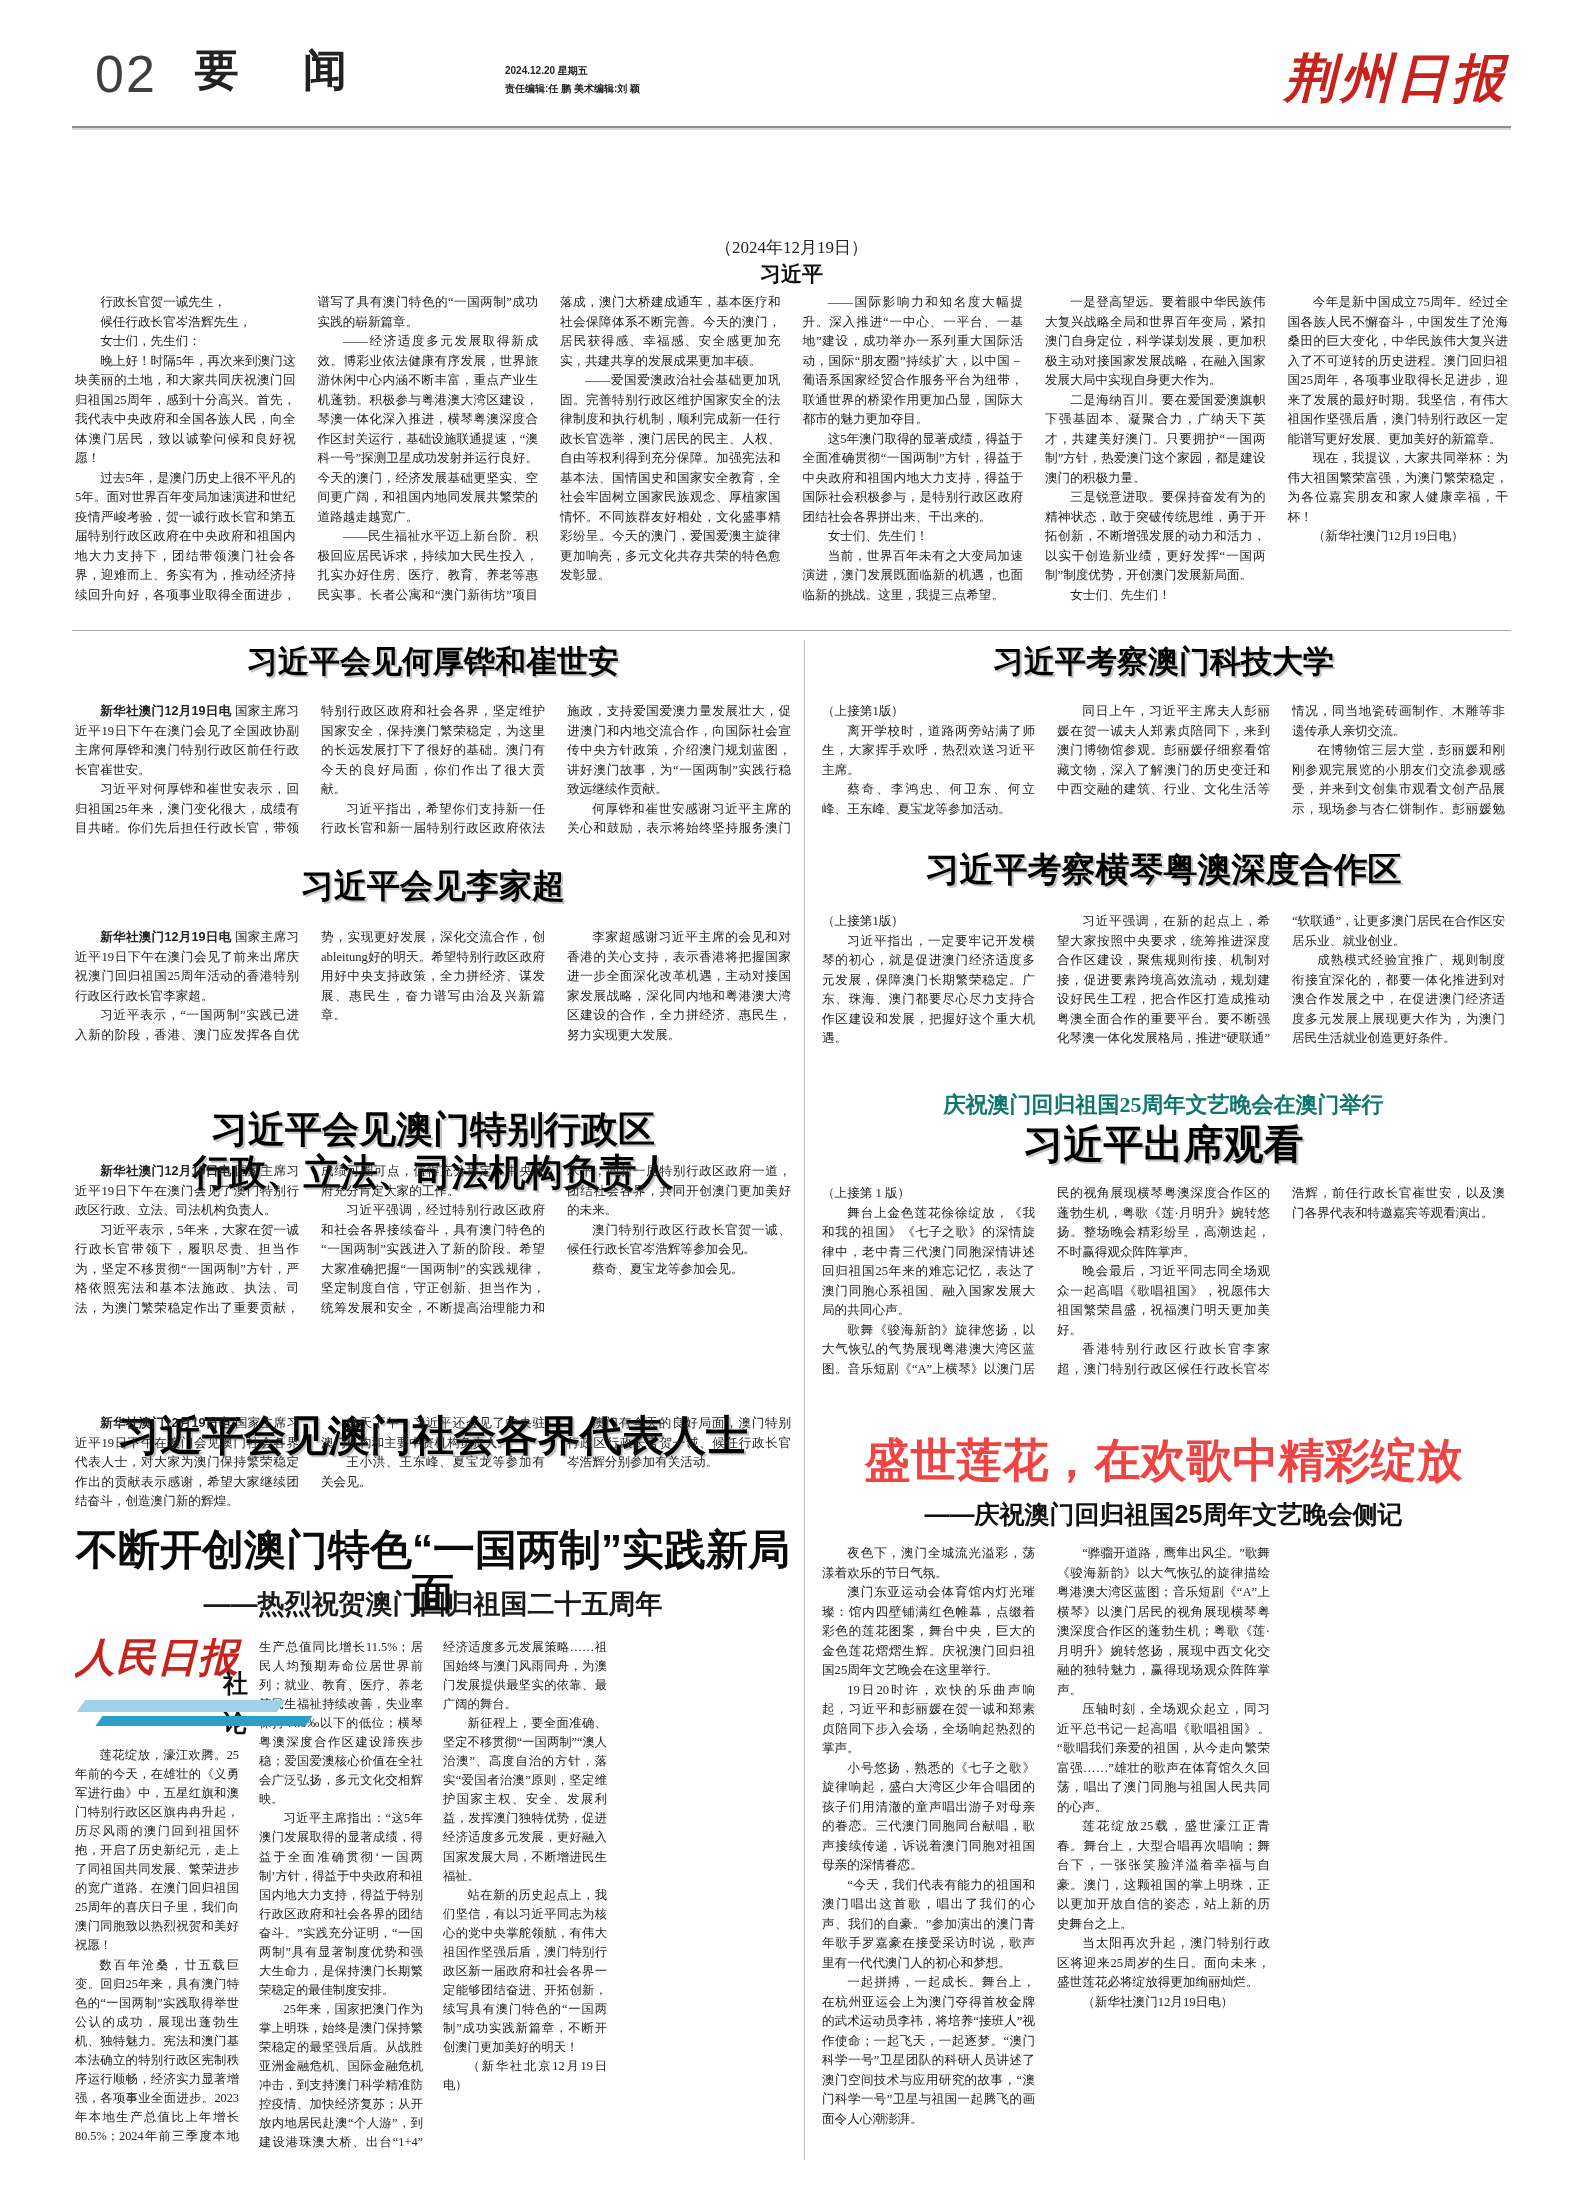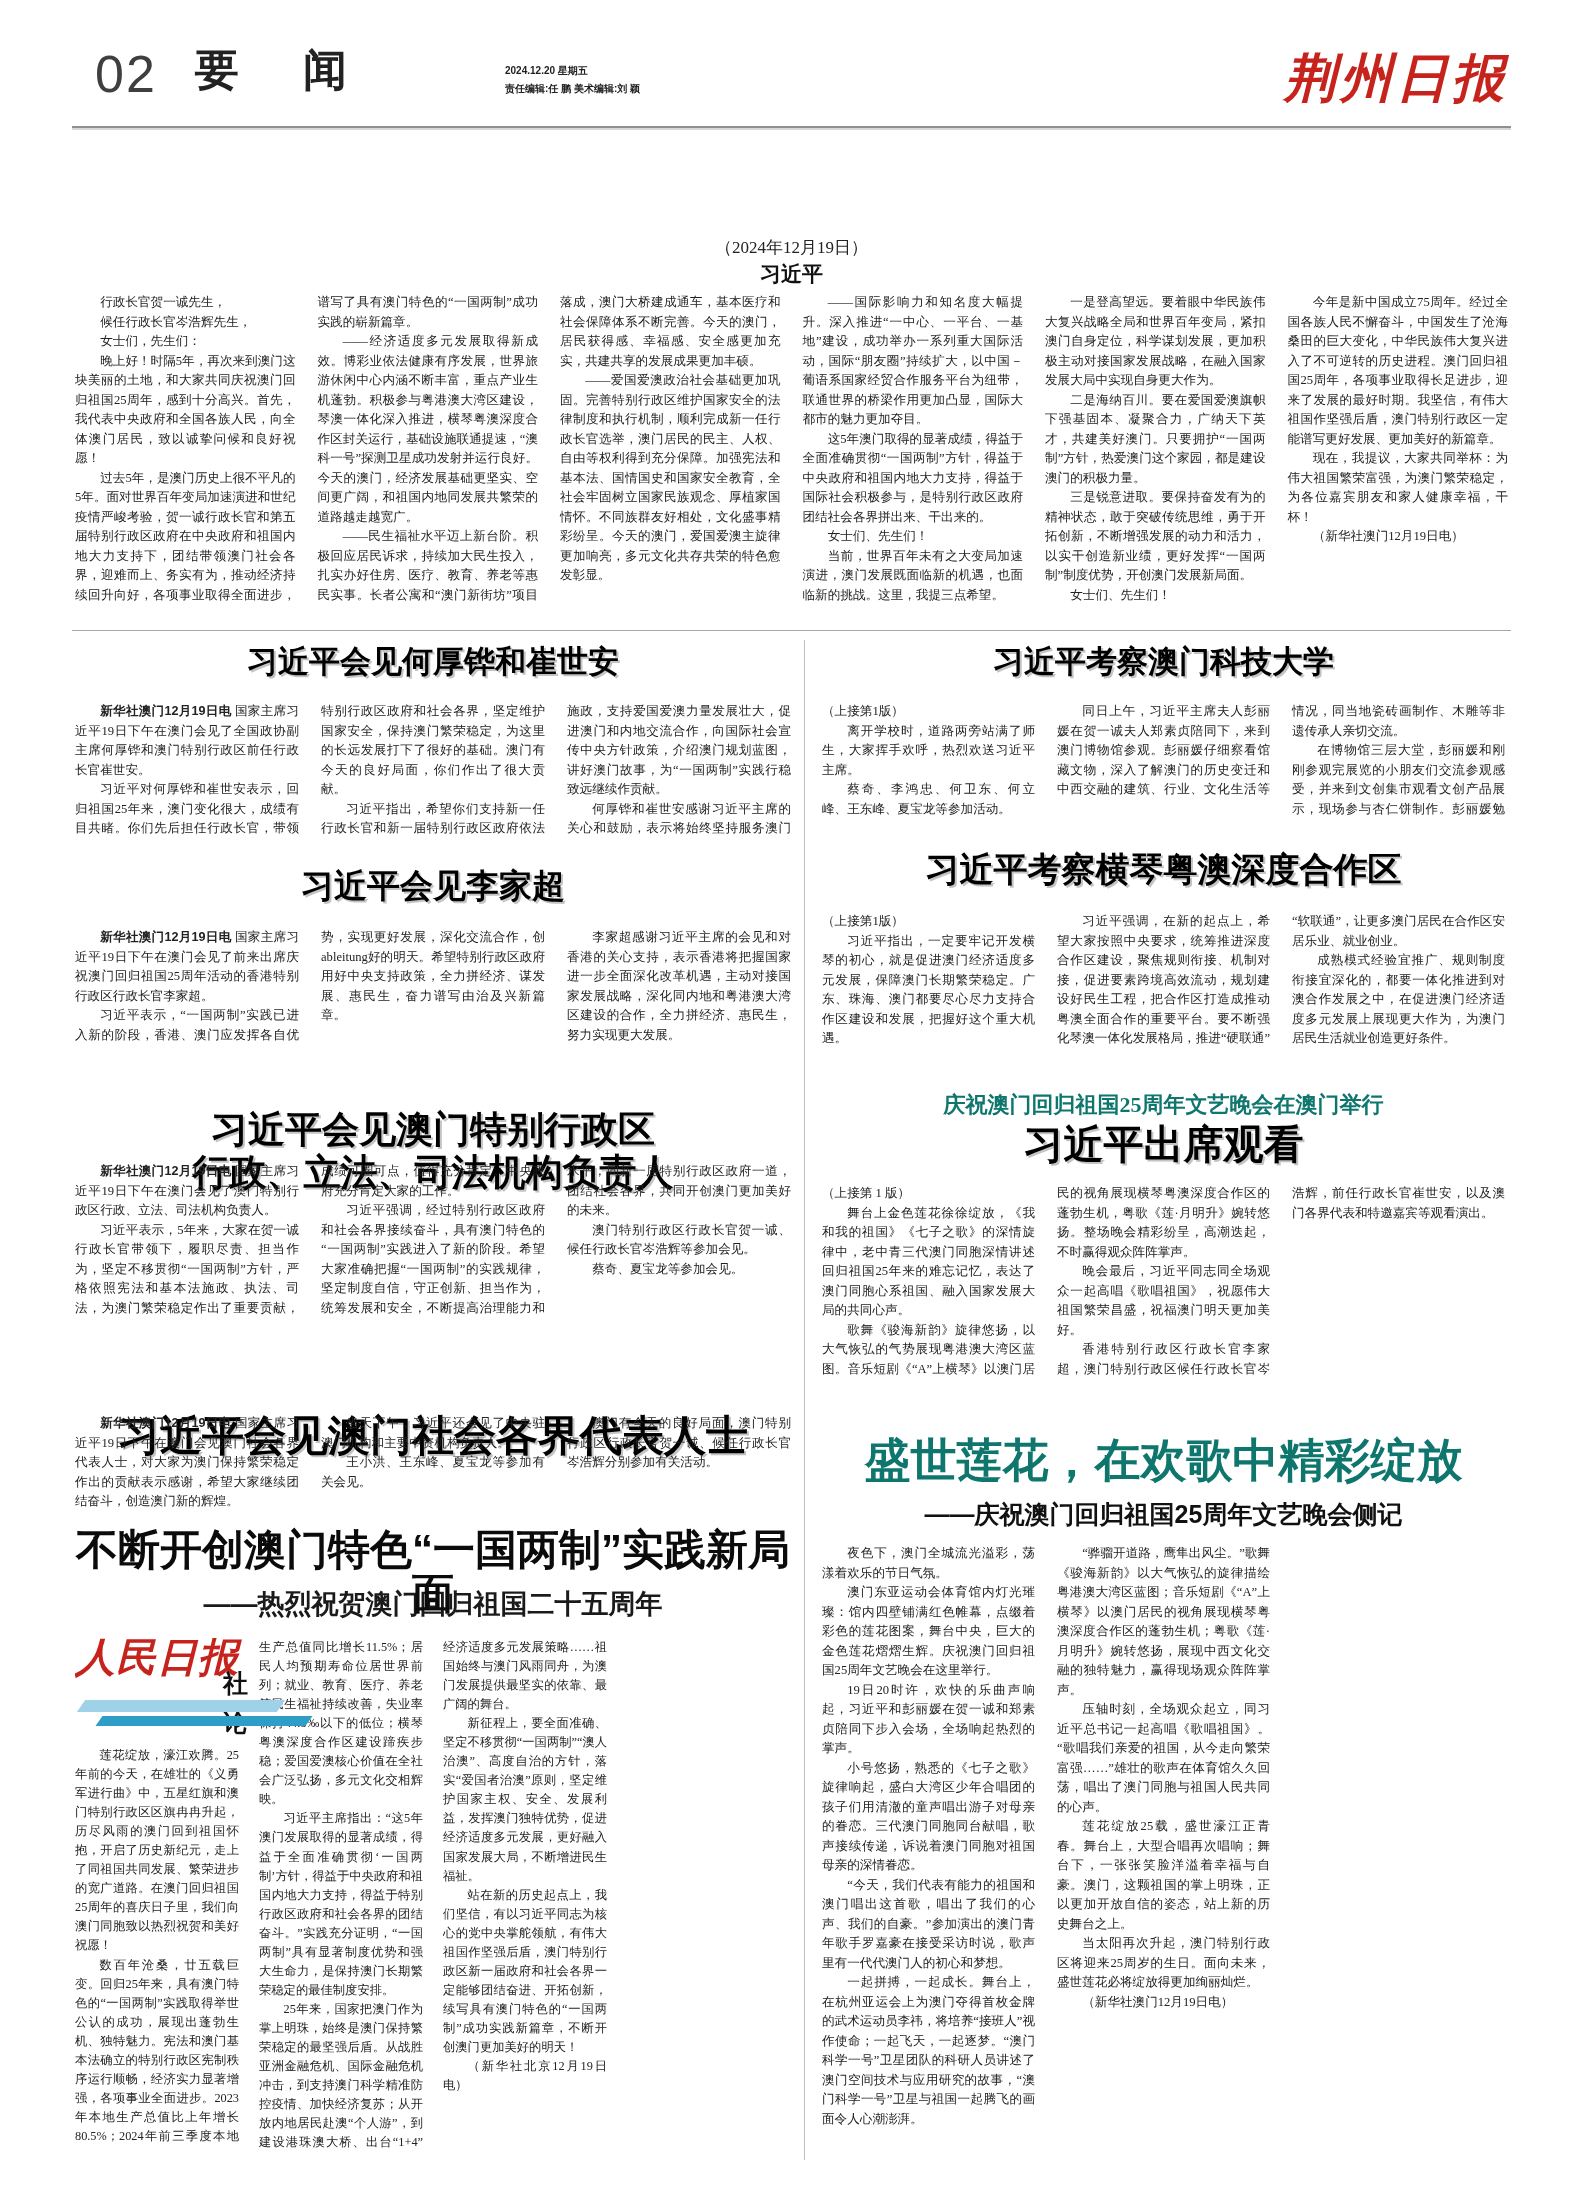--- a/index.html
+++ b/index.html
@@ -45,21 +45,21 @@
   
   .ed-title{font-family:"Liberation Sans","DejaVu Sans",sans-serif;font-weight:900;font-size:42px;color:#0b0b0b;text-align:center;line-height:1.05;}
   .ed-sub{font-family:"Liberation Sans","DejaVu Sans",sans-serif;font-weight:600;font-size:27px;color:#1a1a1a;text-align:center;}
   .rmrb{float:left;width:100%;height:108px;position:relative;}
   .rmrb-word{font-size:40px;font-weight:900;font-style:italic;letter-spacing:1px;line-height:1;}
   .rmrb-label{font-family:"Liberation Sans","DejaVu Sans",sans-serif;font-size:25px;font-weight:700;color:#111;letter-spacing:10px;position:absolute;left:148px;top:26px;}
   .swoosh1{position:absolute;left:6px;top:62px;width:200px;height:12px;background:#9fd2e8;transform:skewX(-35deg);}
   .swoosh2{position:absolute;left:24px;top:78px;width:210px;height:10px;background:#2e9ec7;transform:skewX(-35deg);}
   
   .kicker{font-size:22px;font-weight:600;text-align:center;color:#0f766e;font-family:"Liberation Serif","DejaVu Serif",serif;}
-  .big-serif{font-family:"Liberation Serif","DejaVu Serif",serif;font-weight:900;color:#0f766e;text-align:center;}
+  .big-serif{font-family:"Liberation Serif","DejaVu Serif",serif;font-weight:900;color:#ef4444;text-align:center;}
   .side-sub{font-family:"Liberation Sans","DejaVu Sans",sans-serif;font-weight:700;font-size:25px;text-align:center;color:#111;}
 </style>
 </head>
 <body>
 
 <div class="page">
 
   <div class="hdr">
     <div class="hdr-left">
       <span class="page-no">02</span>

